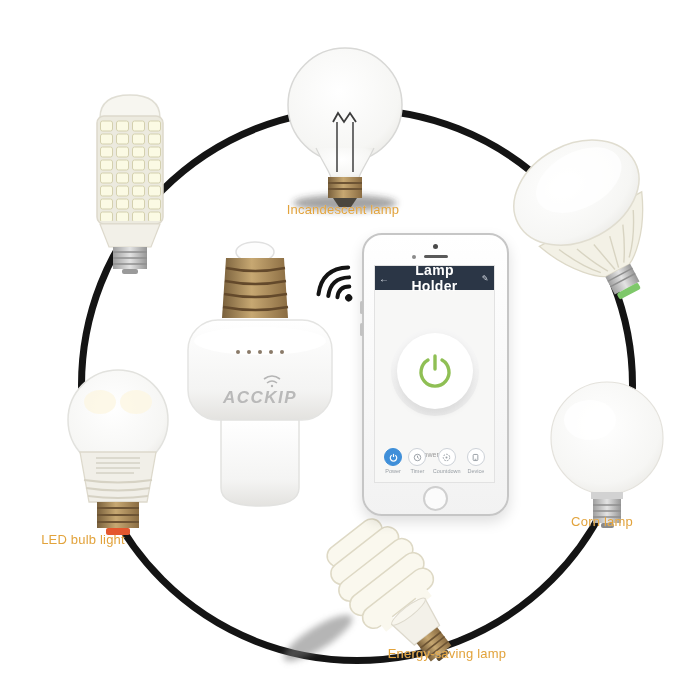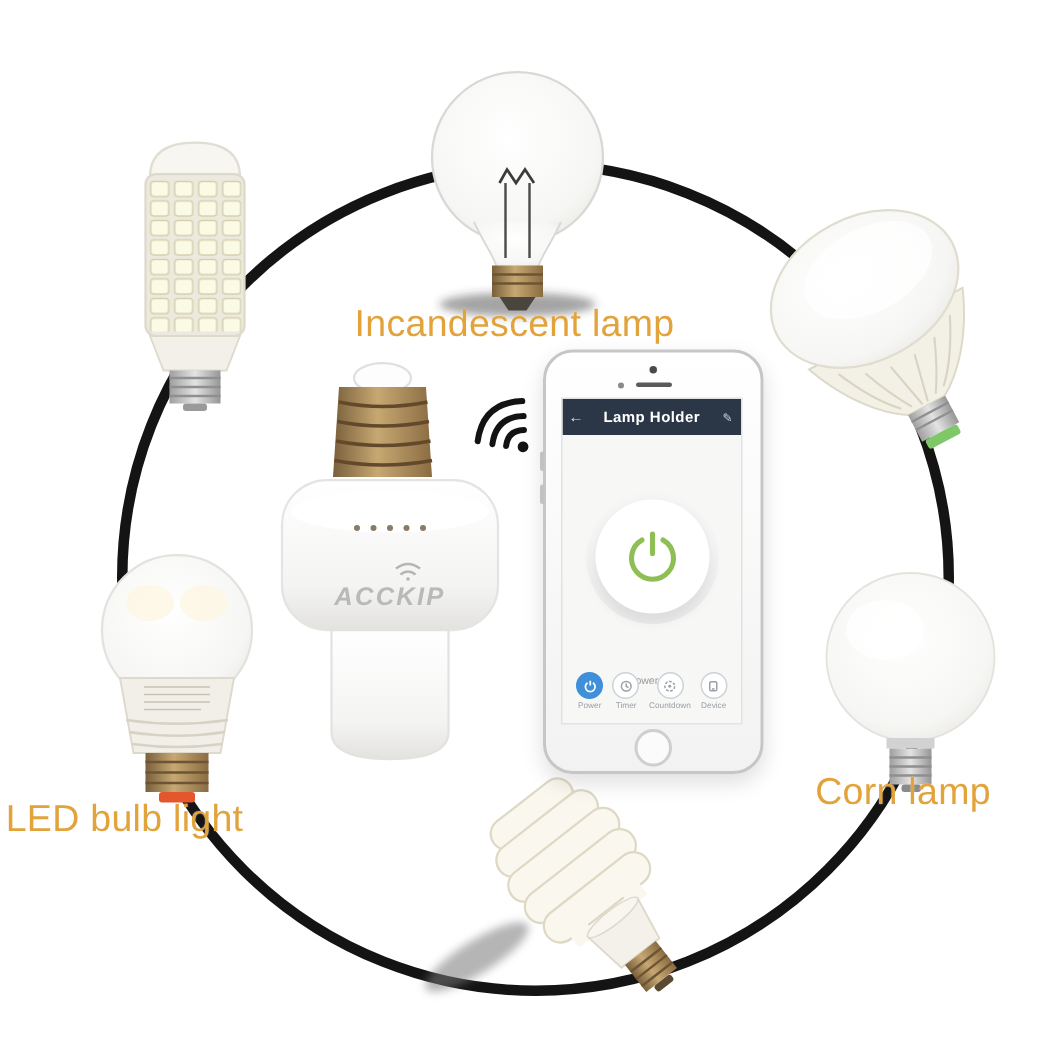--- a/index.html
+++ b/index.html
@@ -3,35 +3,35 @@
 <meta charset="utf-8">
 <style>
   html,body{margin:0;padding:0;background:#fff;}
   #stage{position:relative;width:699px;height:699px;background:#fff;overflow:hidden;
          font-family:"Liberation Sans",sans-serif;}
   
   #ring{position:absolute;left:78px;top:106px;width:544px;height:544px;border:7px solid #141414;
         border-radius:50%;z-index:1;}
   #scene{position:absolute;left:0;top:0;z-index:2;}
   
-  .lamp-label{position:absolute;z-index:5;color:#e2a33c;font-size:25px;letter-spacing:.2px;
+  .lamp-label{position:absolute;z-index:5;color:#e2a33c;font-size:13px;letter-spacing:.2px;
               transform:translateX(-50%);white-space:nowrap;text-shadow:0 0 1px rgba(255,255,255,.6);}
   
   #phone{position:absolute;left:362px;top:233px;width:143px;height:279px;z-index:4;
          background:linear-gradient(#ffffff,#f2f2f2);border:2px solid #c6c6c6;border-radius:20px;
          box-shadow:0 6px 14px rgba(0,0,0,.13);}
   .side-nub{position:absolute;left:-4px;width:3px;height:13px;background:#c2c2c2;border-radius:2px;}
   #cam-dot{position:absolute;left:50%;top:9px;width:5px;height:5px;margin-left:-3px;border-radius:50%;background:#4a4a4a;}
   #speaker{position:absolute;left:50%;top:20px;width:24px;height:3px;margin-left:-12px;border-radius:2px;background:#5a5a5a;}
   #mic-dot{position:absolute;left:50%;top:20px;margin-left:-24px;width:4px;height:4px;border-radius:50%;background:#8a8a8a;}
   #screen{position:absolute;left:10px;top:30px;width:119px;height:216px;background:#f7f7f6;
           border:1px solid #e2e2e2;overflow:hidden;}
   #appbar{height:24px;background:#2b3646;display:flex;align-items:center;color:#fff;}
   #appbar .back{width:18px;text-align:center;font-size:10px;color:#dfe3ea;}
-  #appbar .title{flex:1;text-align:center;font-size:10px;font-weight:bold;letter-spacing:.3px;}
+  #appbar .title{flex:1;text-align:center;font-size:14px;font-weight:bold;letter-spacing:.3px;}
   #appbar .edit{width:18px;text-align:center;font-size:8px;color:#cfd4dc;}
   #power-outer{position:absolute;left:50%;top:62px;width:88px;height:88px;margin-left:-44px;border-radius:50%;
                background:radial-gradient(circle at 50% 35%,#f6f6f6 55%,#e2e2e2 100%);}
   #power-btn{position:absolute;left:6px;top:5px;width:76px;height:76px;border-radius:50%;background:#fff;
              box-shadow:0 4px 9px rgba(0,0,0,.10);display:flex;align-items:center;justify-content:center;}
   #power-state{position:absolute;left:0;top:185px;width:100%;text-align:center;font-size:7px;color:#9a9a9a;}
   #app-nav{position:absolute;left:0;bottom:8px;width:100%;display:flex;justify-content:space-around;padding:0 6px;box-sizing:border-box;}
   .nav-item{display:flex;flex-direction:column;align-items:center;gap:2px;}
   .nav-circle{width:16px;height:16px;border-radius:50%;border:1px solid #cdd2d8;background:#fff;
               display:flex;align-items:center;justify-content:center;}
@@ -239,15 +239,16 @@
           <span class="nav-label">Device</span>
         </div>
       </div>
     </div>
 
     <div id="home-btn"></div>
   </div>
 
   <div class="lamp-label" style="left:343px;top:202px">Incandescent lamp</div>
   <div class="lamp-label" style="left:602px;top:514px">Corn lamp</div>
+  <div class="lamp-label" style="left:447px;top:646px">Energy-saving lamp</div>
   <div class="lamp-label" style="left:83px;top:532px">LED bulb light</div>
 
 </div>
 
 </body></html>

